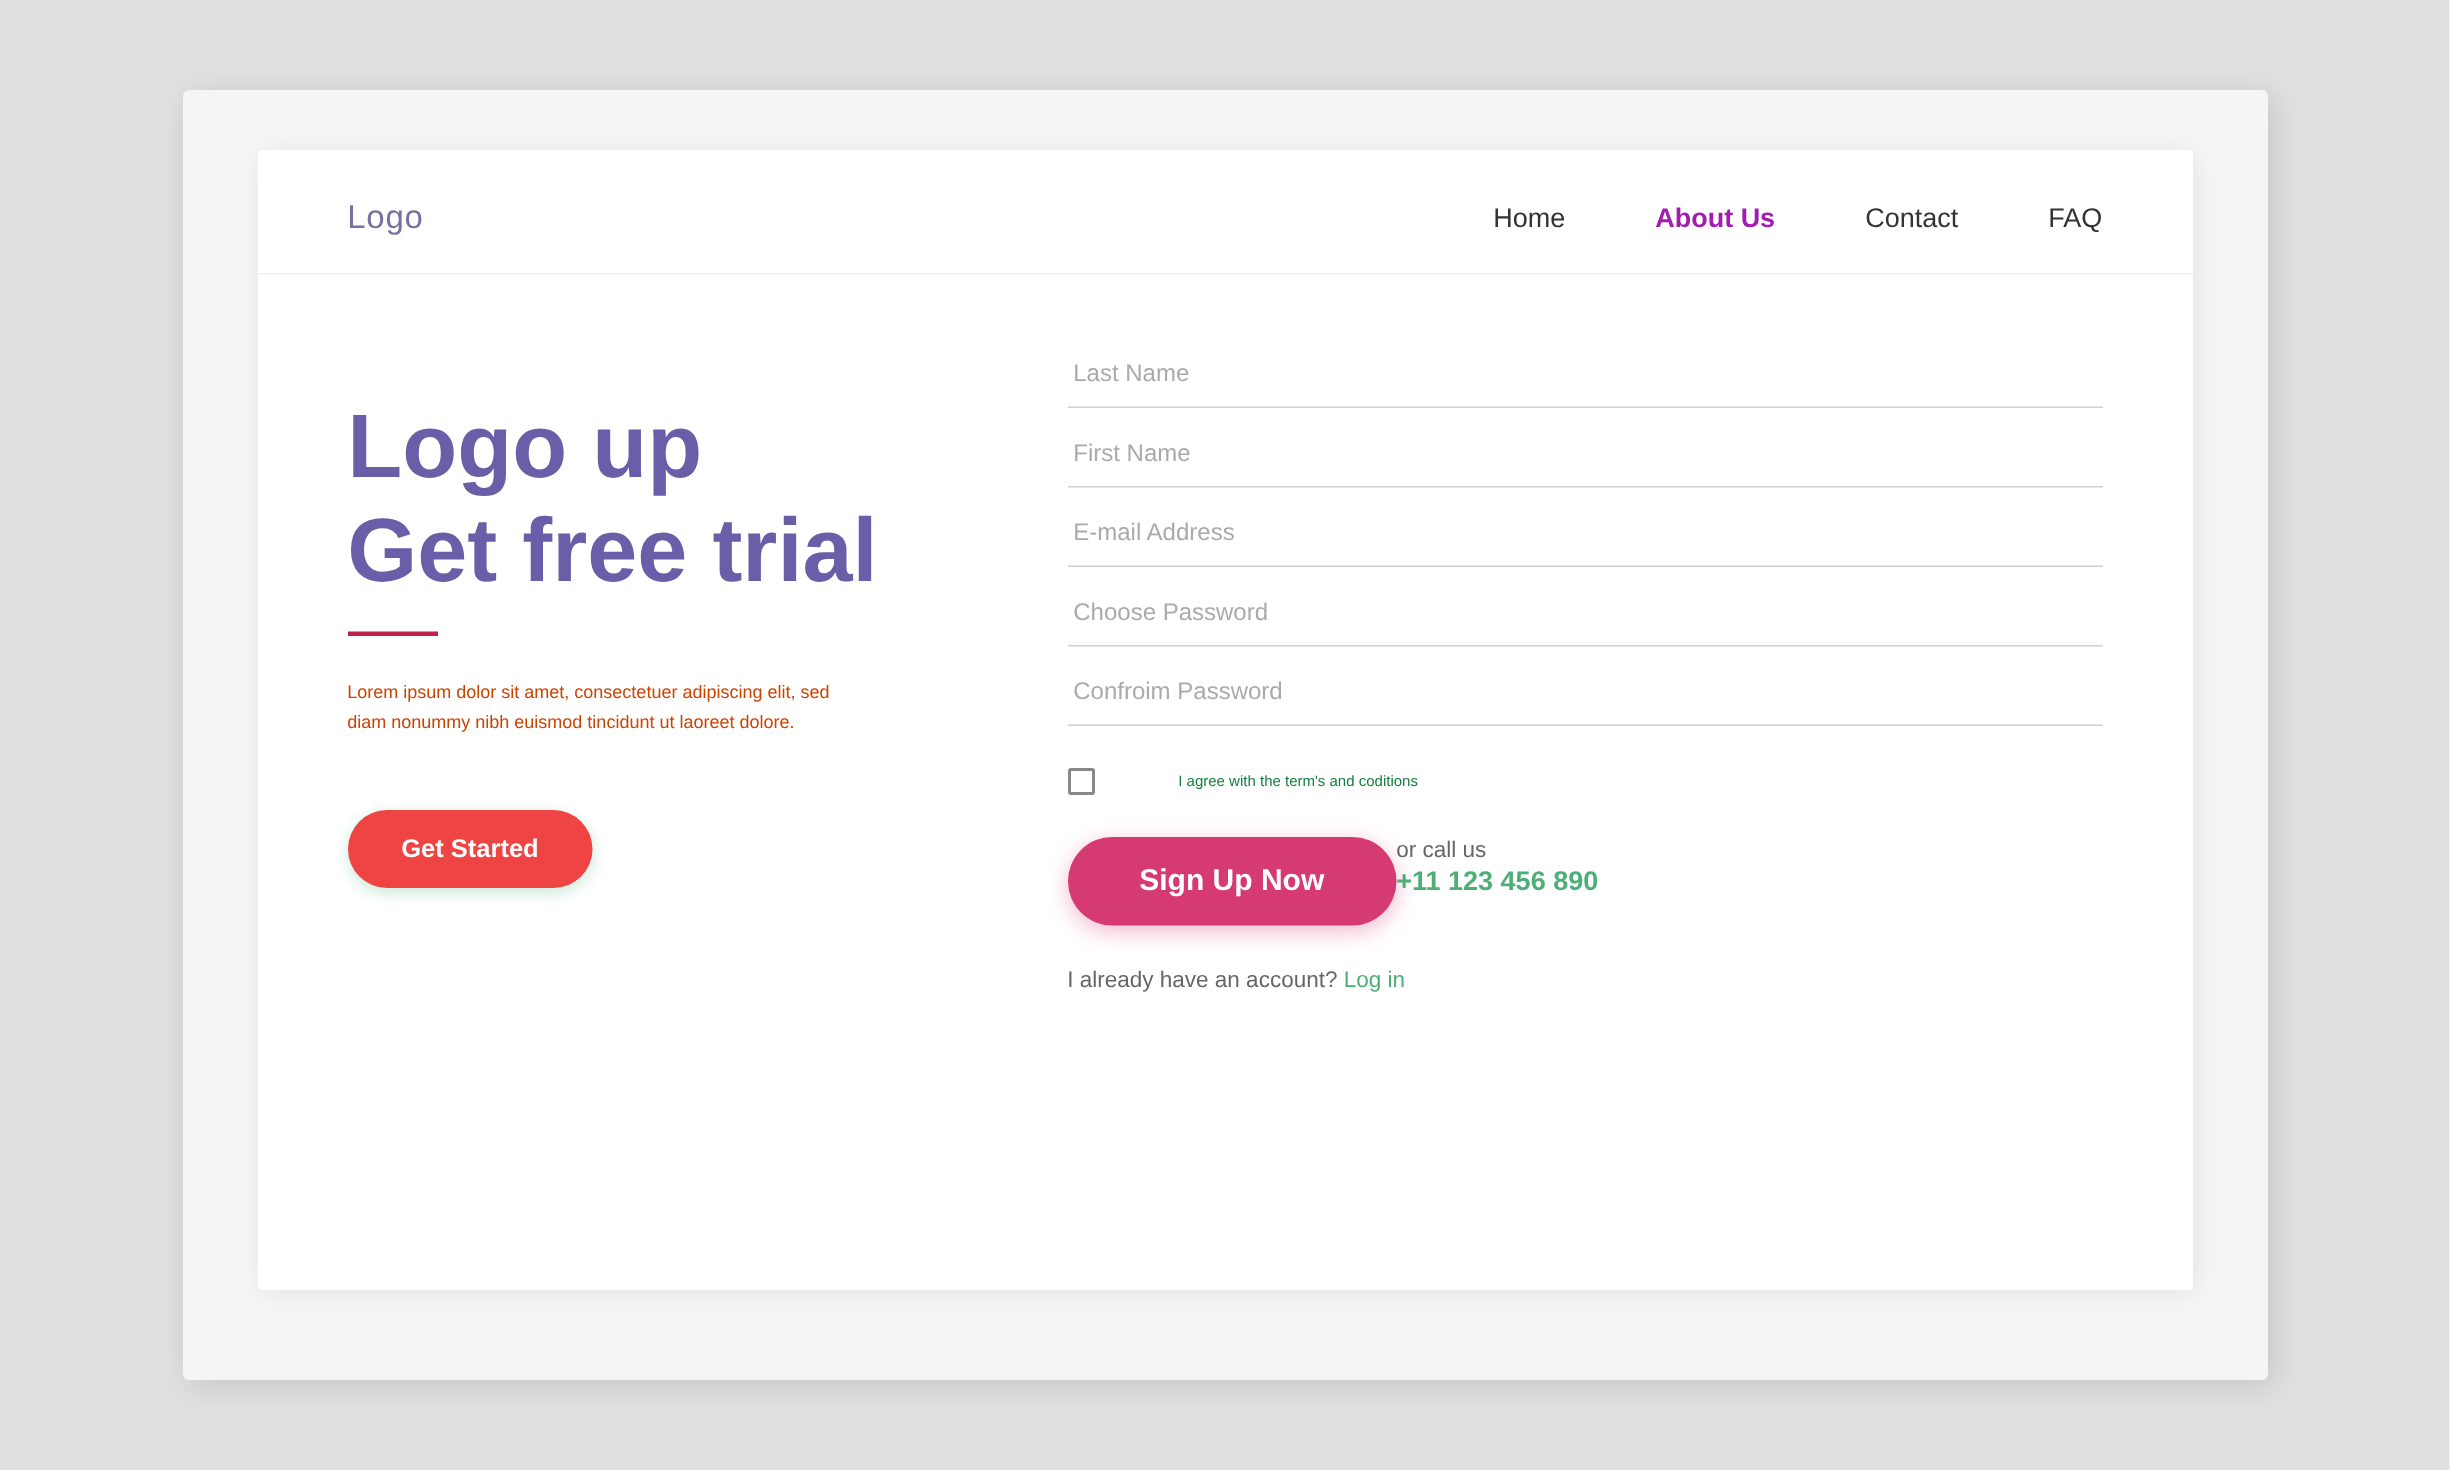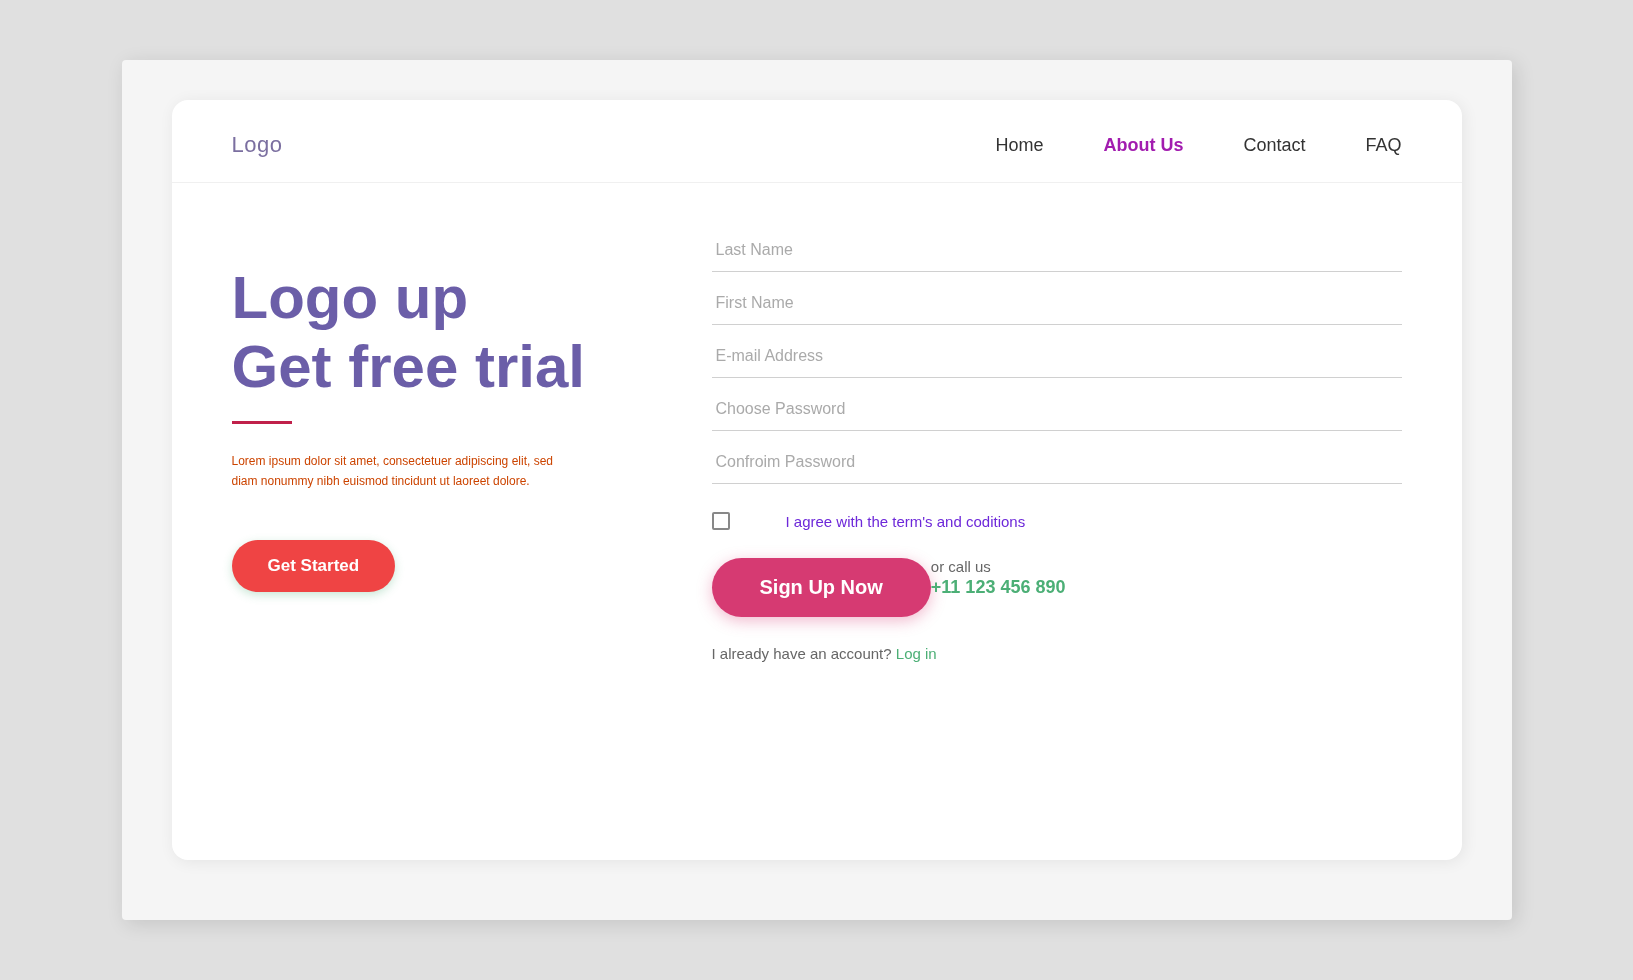--- a/index.html
+++ b/index.html
@@ -24,21 +24,21 @@
       width: 1390px;
       min-height: 860px;
       border-radius: 4px;
       box-shadow: 4px 4px 20px rgba(0,0,0,0.12);
       overflow: hidden;
     }
 
     .card {
       background: #ffffff;
       margin: 40px 50px;
-      border-radius: 16px;
+      border-radius: 2px;
       padding: 0;
       box-shadow: 2px 2px 16px rgba(0,0,0,0.07);
       min-height: 760px;
       display: flex;
       flex-direction: column;
     }
 
     
     nav {
       display: flex;
@@ -171,22 +171,22 @@
       border: 2px solid #888;
       background: transparent;
       cursor: pointer;
       appearance: none;
       -webkit-appearance: none;
       flex-shrink: 0;
       border-radius: 2px;
     }
 
     .terms-label {
-      font-size: 15px;
-      color: #6d28d9;
+      font-size: 10px;
+      color: #15803d;
       padding-left: 44px;
     }
 
     .signup-row {
       display: flex;
       align-items: flex-start;
       margin-bottom: 28px;
     }
 
     .sign-up-btn {

